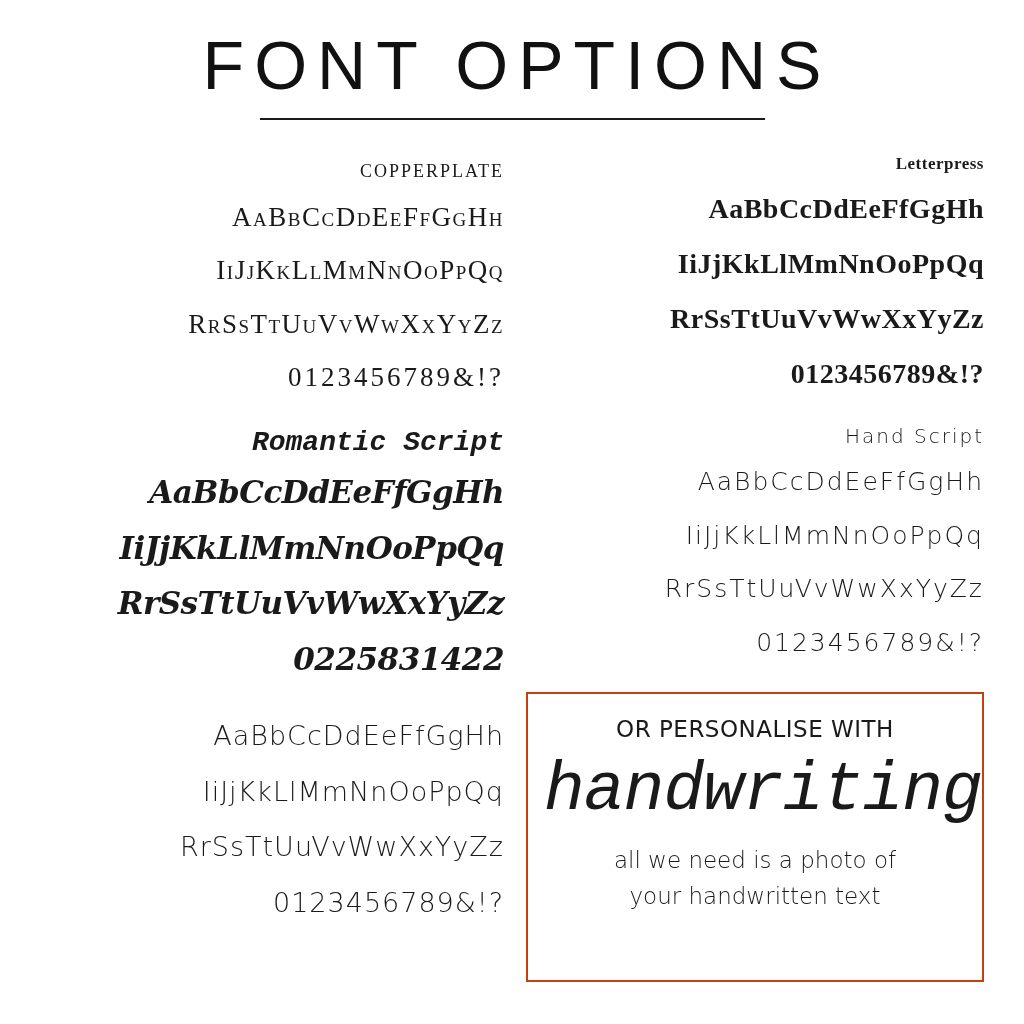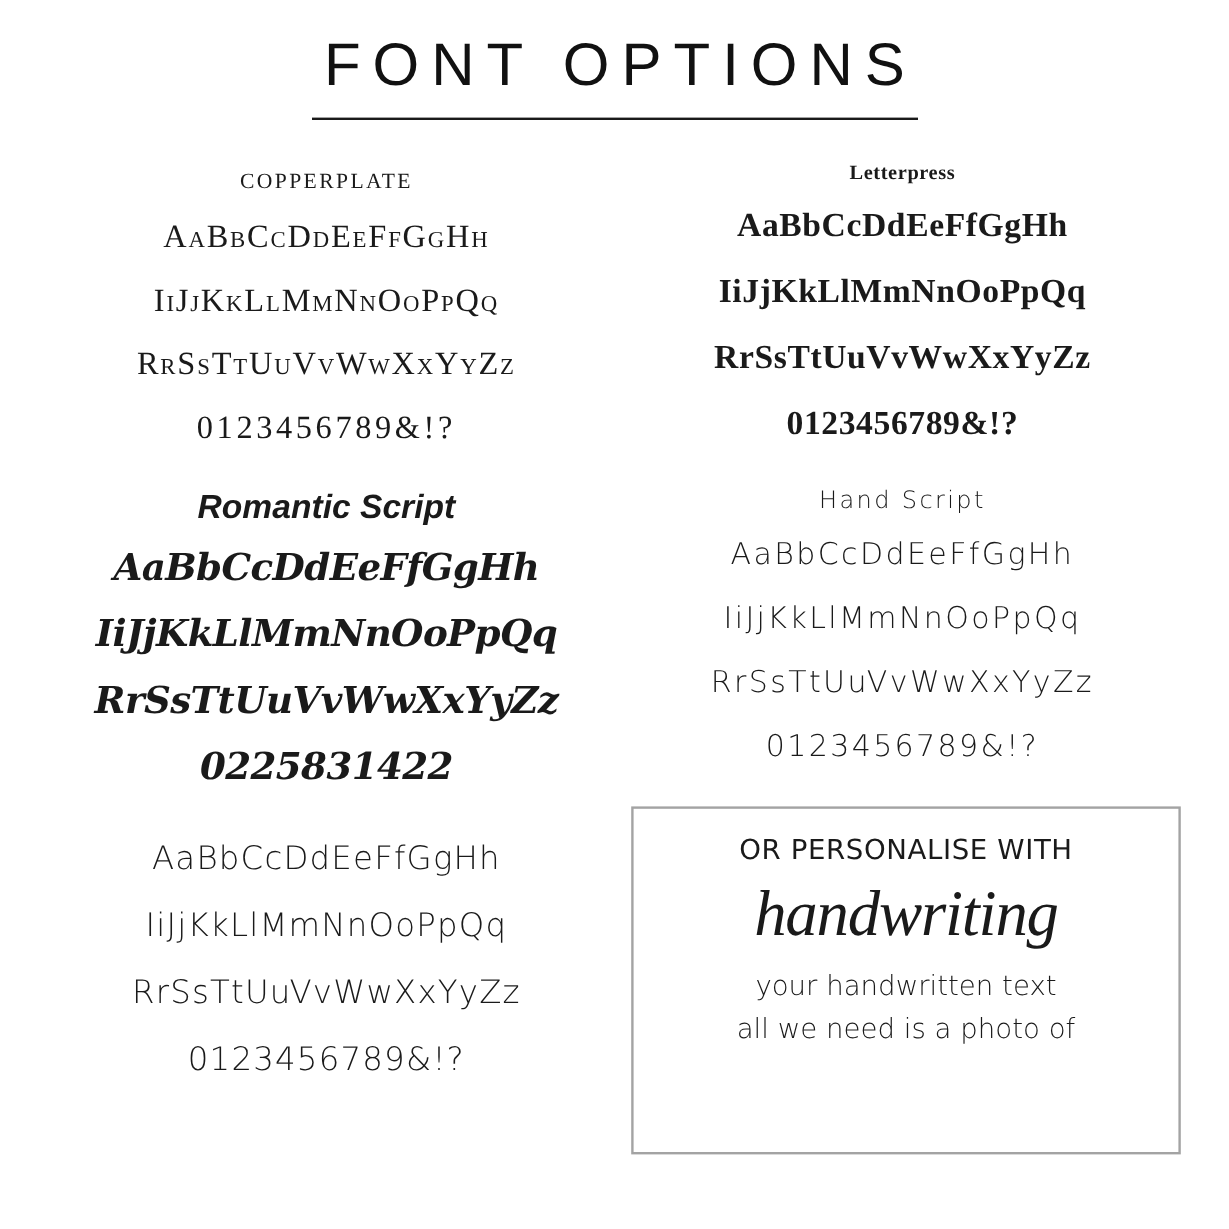--- a/index.html
+++ b/index.html
@@ -22,21 +22,21 @@
     box-sizing: border-box;
     padding: 26px 40px 20px 40px;
   }
 
   
   .header {
     text-align: center;
   }
   .header-title {
     font-family: "Liberation Sans", sans-serif;
-    font-size: 50px;
+    font-size: 68px;
     letter-spacing: 10px;
     font-weight: 300;
     color: #111;
     line-height: 1.15;
     padding-left: 10px;
   }
   .header-rule {
     width: 505px;
     height: 2px;
     background: #1a1a1a;
@@ -49,21 +49,21 @@
     margin-top: 34px;
   }
   .col {
     width: 50%;
     box-sizing: border-box;
   }
   .col-left  { padding-right: 8px; }
   .col-right { padding-left: 8px; }
 
   .font-block {
-    text-align: center;
+    text-align: right;
     margin-bottom: 26px;
   }
   .font-name {
     margin-bottom: 10px;
   }
   .font-line {
     margin: 0 0 6px 0;
     white-space: nowrap;
   }
 
@@ -97,21 +97,21 @@
   .f-letterpress .font-line {
     font-family: "Liberation Serif", serif;
     font-size: 28px;
     font-weight: bold;
     letter-spacing: 0.5px;
     line-height: 1.75;
   }
 
   
   .f-romantic .font-name {
-    font-family: Liberation Sans, sans-serif;
+    font-family: Liberation Mono, monospace;
     font-size: 28px;
     font-weight: bold;
     font-style: italic;
     letter-spacing: 0px;
   }
   .f-romantic .font-line {
     font-family: "DejaVu Serif", serif;
     font-size: 31px;
     font-weight: bold;
     font-style: italic;
@@ -144,40 +144,40 @@
   .f-modern .font-line {
     font-family: "DejaVu Sans", sans-serif;
     font-size: 27px;
     font-weight: 300;
     letter-spacing: 1px;
     line-height: 1.85;
   }
 
   
   .personalise-box {
-    border: 2px solid #a3a3a3;
+    border: 2px solid #c2410c;
     box-sizing: border-box;
     width: 458px;
     height: 290px;
     margin: 6px 0 0 auto;
     padding: 22px 16px 16px 16px;
     text-align: center;
   }
   .personalise-heading {
     font-family: "DejaVu Sans", sans-serif;
     font-size: 23px;
     font-weight: 400;
     letter-spacing: 0.5px;
     text-transform: uppercase;
   }
   .personalise-word {
-    font-family: Liberation Serif, serif;
+    font-family: Liberation Mono, monospace;
     font-style: italic;
     font-weight: 400;
-    font-size: 54px;
+    font-size: 68px;
     letter-spacing: -1px;
     line-height: 1.25;
     margin: 6px 0 10px 0;
   }
   .personalise-sub {
     font-family: "DejaVu Sans", sans-serif;
     font-weight: 300;
     font-size: 23px;
     line-height: 1.55;
   }
@@ -235,20 +235,20 @@
         <div class="font-name">Hand Script</div>
         <div class="font-line">AaBbCcDdEeFfGgHh</div>
         <div class="font-line">IiJjKkLlMmNnOoPpQq</div>
         <div class="font-line">RrSsTtUuVvWwXxYyZz</div>
         <div class="font-line">0123456789&amp;!?</div>
       </div>
 
       <div class="personalise-box">
         <div class="personalise-heading">OR PERSONALISE WITH</div>
         <div class="personalise-word">handwriting</div>
+        <div class="personalise-sub">all we need is a photo of</div>
         <div class="personalise-sub">your handwritten text</div>
-        <div class="personalise-sub">all we need is a photo of</div>
       </div>
 
     </div>
 
   </div>
 </div>
 
 </body></html>

